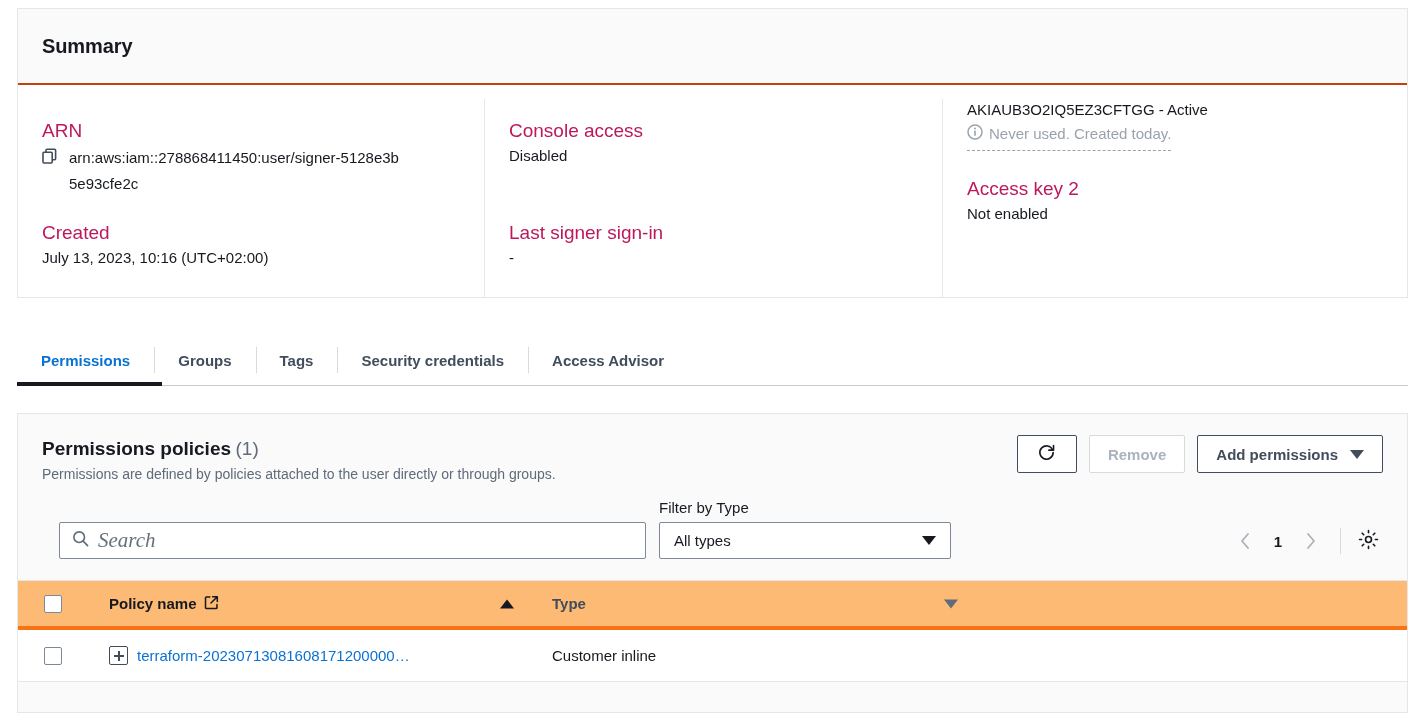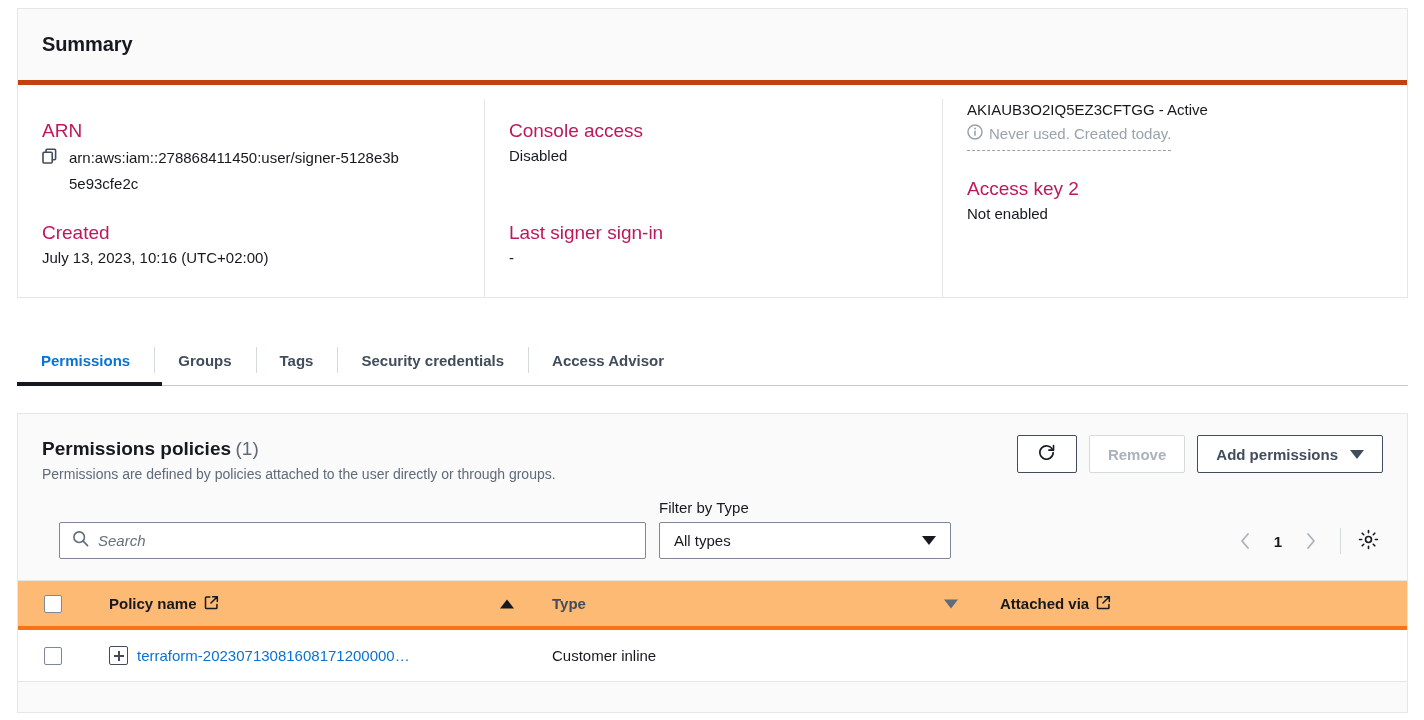--- a/index.html
+++ b/index.html
@@ -15,21 +15,21 @@
   .summary-panel {
     position: absolute;
     left: 17px; top: 8px;
     width: 1391px; height: 290px;
     border: 1px solid #e4e6e8;
     background: #ffffff;
   }
   .summary-header {
     height: 76px;
     background: #fafafa;
-    border-bottom: 5px solid #c2410c;
+    border-bottom: 2px solid #c2410c;
     display: flex; align-items: center;
     padding-left: 24px;
   }
   .summary-title {
     font-size: 20px;
     font-weight: 700;
     color: #16191f;
     letter-spacing: -0.1px;
   }
   .summary-body {
@@ -196,23 +196,24 @@
     left: 41px; top: 18px;
     width: 587px; height: 37px;
     border: 1px solid #7d8998;
     border-radius: 2px;
     background: #ffffff;
     display: flex; align-items: center;
     padding: 0 12px;
     gap: 9px;
   }
   .search-placeholder {
-    font-size: 15px;
+    font-size: 21px;
     font-style: italic;
     color: #687078;
+    font-family: Liberation Serif, serif;
   }
   .filter-label {
     position: absolute;
     left: 641px; top: -5px;
     font-size: 15px;
     color: #16191f;
   }
   .select-box {
     position: absolute;
     left: 641px; top: 18px;
@@ -545,31 +546,20 @@
         </span>
         <span class="vdiv"></span>
       </div>
       <div class="cell-type">
         <span class="col-head muted">Type</span>
         <span class="sort-slot">
           <span class="sort-desc-outline"></span>
         </span>
         <span class="vdiv"></span>
       </div>
-      <div class="cell-attached">
-        <span class="col-head">
-          <span>Attached via</span>
-          <span class="ext-icon">
-            <svg width="15" height="15" viewBox="0 0 16 16" fill="none">
-              <path d="M6.2 2.2H2.4a.8.8 0 0 0-.8.8v10.6a.8.8 0 0 0 .8.8H13a.8.8 0 0 0 .8-.8V10" stroke="#16191f" stroke-width="1.6" stroke-linecap="round"></path>
-              <path d="M9.2 1.8h5v5M14.2 1.8 7.4 8.6" stroke="#16191f" stroke-width="1.6" stroke-linecap="round" stroke-linejoin="round"></path>
-            </svg>
-          </span>
-        </span>
-      </div>
     </div>
 
     <div class="tbody-row">
       <div class="cell-check">
         <div class="chk"></div>
       </div>
       <div class="cell-policy">
         <span class="expand-box"></span>
         <span class="policy-link">terraform-20230713081608171200000…</span>
       </div>

